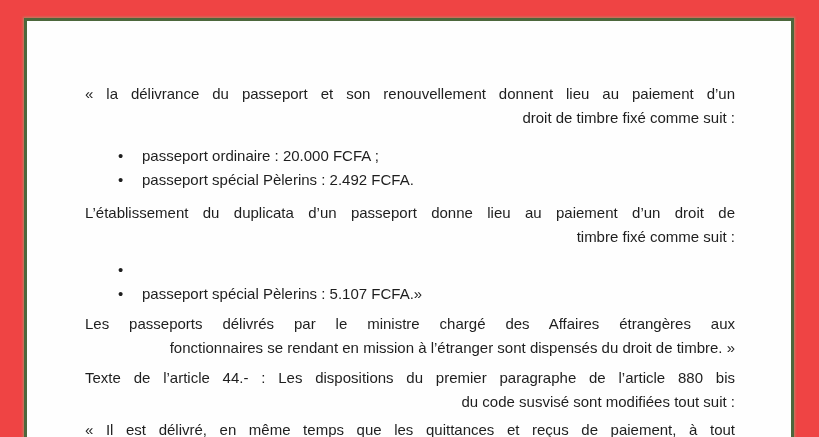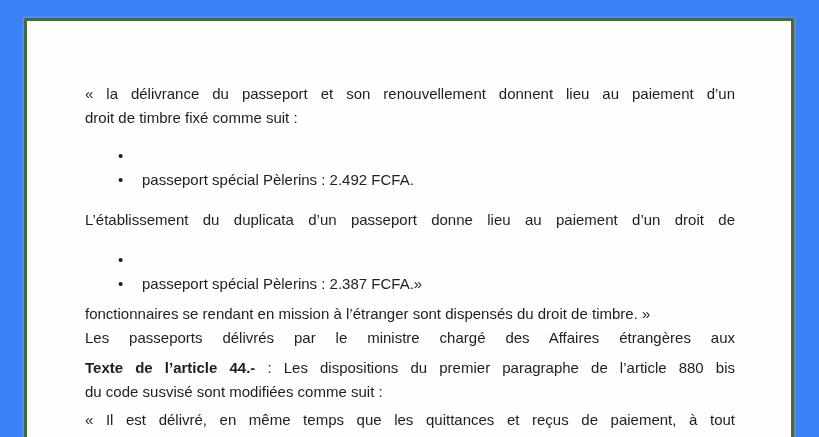--- a/index.html
+++ b/index.html
@@ -6,98 +6,100 @@
   html, body {
     margin: 0; padding: 0;
     width: 819px; height: 437px;
     overflow: hidden;
     background: #fdfdfd;
     font-family: "Liberation Sans", sans-serif;
   }
   .page {
     position: relative;
     width: 819px; height: 437px;
-    background: #3b82f6;
+    background: #ef4444;
   }
   .frame {
     position: absolute;
     left: 24px; top: 18px;
     width: 770px; height: 500px; 
     border: 3px solid #4c673c;
     box-shadow: 0 0 2px 1px rgba(150,176,125,0.55);
     background: #fefefe;
   }
   .content {
     position: absolute;
     left: 85px; top: 82px;
     width: 650px;
     color: #1e1e1e;
     font-size: 15px;
     line-height: 24px;
     letter-spacing: 0px;
   }
   .para { margin: 0; }
-  .line { text-align: left; }
+  .line { text-align: right; }
   .jl { text-align: justify; text-align-last: justify; }
   .fee-list { margin: 0; padding: 0 0 0 33px; list-style: none; }
   .list-item { display: flex; line-height: 24px; }
   .bullet { width: 24px; flex: 0 0 24px; }
   .mt14 { margin-top: 14px; }
-  .mt8  { margin-top: 16px; }
+  .mt8  { margin-top: 9px; }
   .mt6  { margin-top: 6px; }
   .mt4  { margin-top: 4px; }
-  b { font-weight: bold; }
+  b { font-weight: normal; }
 </style>
 </head>
 <body>
 
 <div class="page">
   <div class="frame" style="border-color: rgb(76, 103, 60);"></div>
 
   <div class="content" style="color: rgb(30, 30, 30);">
 
     <div class="para">
       <div class="line jl">« la délivrance du passeport et son renouvellement donnent lieu au paiement d’un</div>
       <div class="line">droit de timbre fixé comme suit :</div>
     </div>
 
     <ul class="fee-list mt14">
       <li class="list-item">
         <span class="bullet">•</span>
+        <span class="li-text">passeport ordinaire : 20.000 FCFA ;</span>
       </li>
       <li class="list-item">
         <span class="bullet">•</span>
         <span class="li-text">passeport spécial Pèlerins : 2.492 FCFA.</span>
       </li>
     </ul>
 
     <div class="para mt8">
       <div class="line jl">L’établissement du duplicata d’un passeport donne lieu au paiement d’un droit de</div>
+      <div class="line">timbre fixé comme suit :</div>
     </div>
 
     <ul class="fee-list mt8">
       <li class="list-item">
         <span class="bullet">•</span>
       </li>
       <li class="list-item">
         <span class="bullet">•</span>
-        <span class="li-text">passeport spécial Pèlerins : 2.387 FCFA.»</span>
+        <span class="li-text">passeport spécial Pèlerins : 5.107 FCFA.»</span>
       </li>
     </ul>
 
     <div class="para mt6">
+      <div class="line jl">Les passeports délivrés par le ministre chargé des Affaires étrangères aux</div>
       <div class="line">fonctionnaires se rendant en mission à l’étranger sont dispensés du droit de timbre. »</div>
-      <div class="line jl">Les passeports délivrés par le ministre chargé des Affaires étrangères aux</div>
     </div>
 
     <div class="para mt6">
       <div class="line jl">
         <b>Texte de l’article 44.-</b><span> : Les dispositions du premier paragraphe de l’article 880 bis</span>
       </div>
-      <div class="line">du code susvisé sont modifiées comme suit :</div>
+      <div class="line">du code susvisé sont modifiées tout suit :</div>
     </div>
 
     <div class="para mt4">
       <div class="line jl">« Il est délivré, en même temps que les quittances et reçus de paiement, à tout</div>
     </div>
 
   </div>
 </div>
 
 </body></html>

